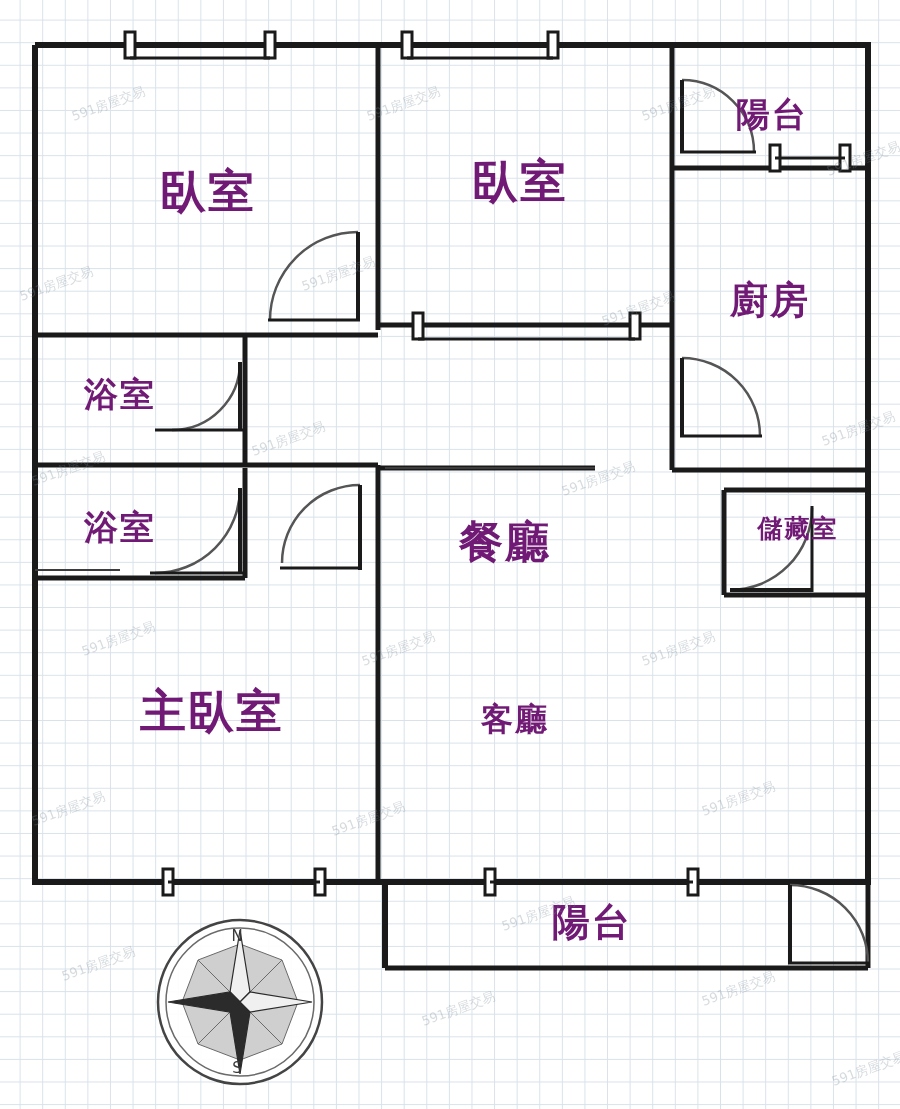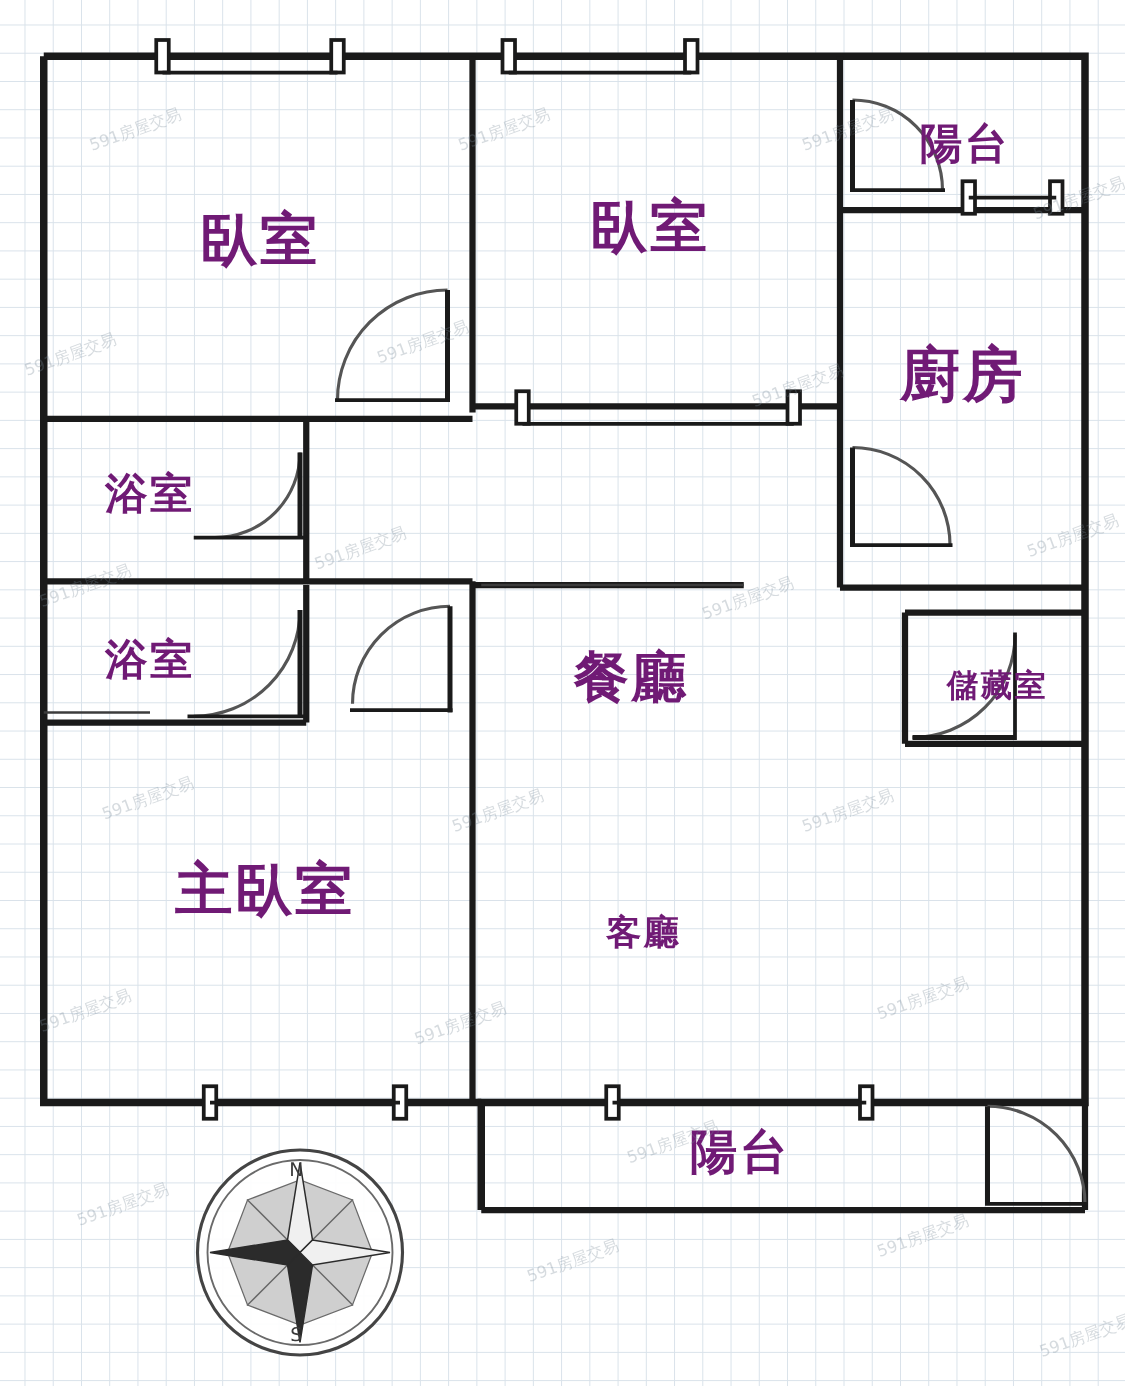--- a/index.html
+++ b/index.html
@@ -191,27 +191,27 @@
         <polygon points="240,1074 250,1012 240,1002 230,1012" fill="#2b2b2b"></polygon>
         <polygon points="168,1002 230,1012 240,1002 230,992" fill="#2b2b2b"></polygon>
         <polygon points="312,1002 250,1012 240,1002 250,992" fill="#f0f0f0"></polygon>
       </g>
     </g>
   </svg>
 
   <div class="room-label" style="left:208px; top:192px; font-size:46px;">臥室</div>
   <div class="room-label" style="left:520px; top:182px; font-size:46px;">臥室</div>
   <div class="room-label" style="left:772px; top:115px; font-size:34px;">陽台</div>
-  <div class="room-label" style="left:770px; top:300px; font-size:48px;text-align:right;">廚房</div>
+  <div class="room-label" style="left:770px; top:300px; font-size:38px;text-align:right;">廚房</div>
   <div class="room-label" style="left:120px; top:395px; font-size:34px;">浴室</div>
   <div class="room-label" style="left:120px; top:528px; font-size:34px;">浴室</div>
-  <div class="room-label" style="left:798px; top:528px; font-size:25px;margin-top:20px;">儲藏室</div>
+  <div class="room-label" style="left:798px; top:528px; font-size:25px;">儲藏室</div>
   <div class="room-label" style="left:212px; top:712px; font-size:46px;">主臥室</div>
   <div class="room-label" style="left:505px; top:542px; font-size:44px;">餐廳</div>
-  <div class="room-label" style="left:515px; top:746px; font-size:28px;">客廳</div>
+  <div class="room-label" style="left:515px; top:720px; font-size:32px;">客廳</div>
   <div class="room-label" style="left:592px; top:922px; font-size:38px;">陽台</div>
 
   <div class="compass-letter" style="left:237px; top:936px;">N</div>
   <div class="compass-letter" style="left:237px; top:1068px;">S</div>
 
   <div class="wm" style="left:70px; top:95px;">591房屋交易</div>
   <div class="wm" style="left:365px; top:95px;">591房屋交易</div>
   <div class="wm" style="left:640px; top:95px;">591房屋交易</div>
   <div class="wm" style="left:825px; top:150px;">591房屋交易</div>
   <div class="wm" style="left:18px; top:275px;">591房屋交易</div>

